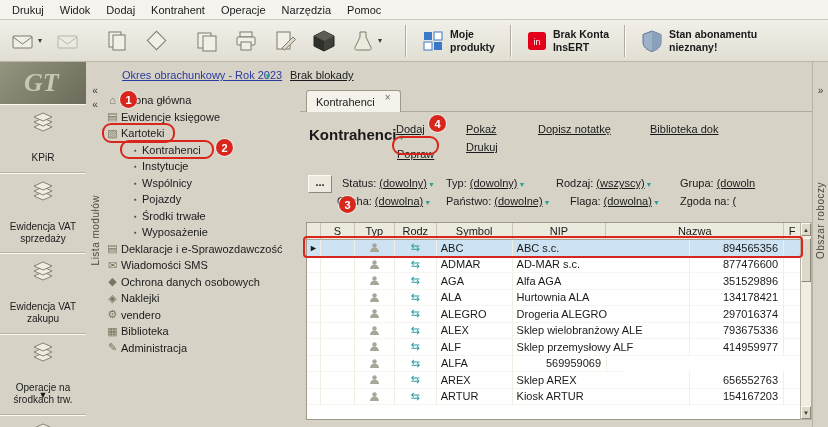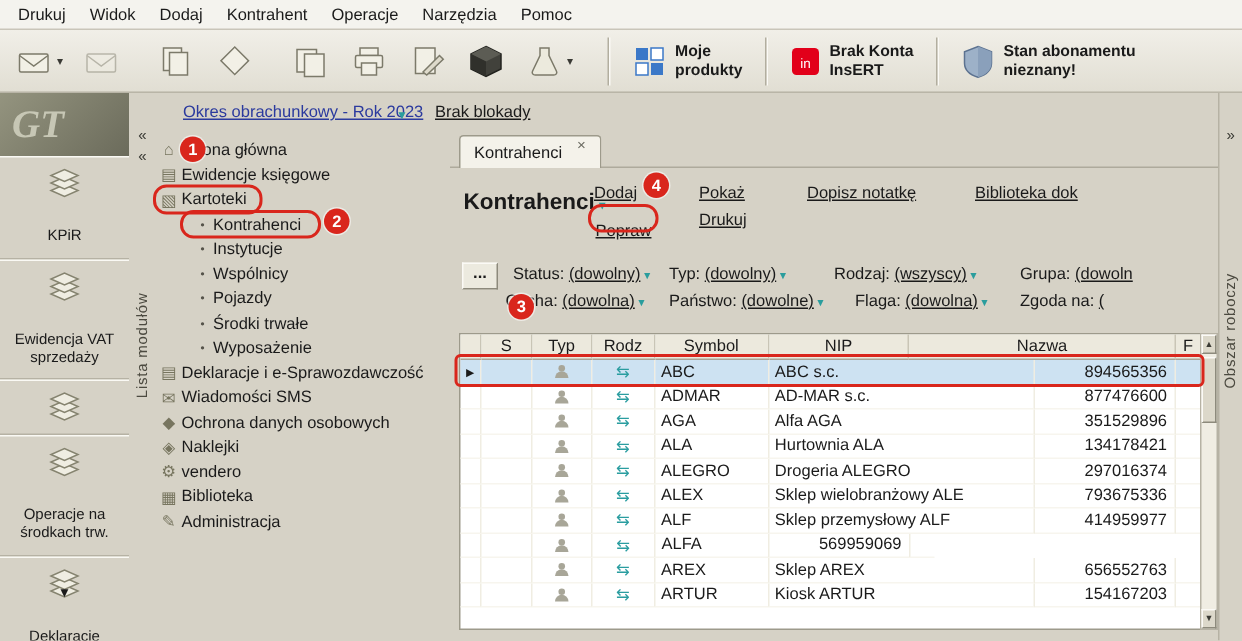--- a/index.html
+++ b/index.html
@@ -16,21 +16,21 @@
   border-bottom:1px solid #b9b5a7;display:flex;align-items:center;padding-left:10px}
 .tico{display:flex;align-items:center;margin-right:13px;cursor:pointer}
 .tico.dis{opacity:.45}
 .tsep{width:2px;height:32px;border-left:1px solid #b2ae9f;border-right:1px solid #fbfaf6;margin:0 10px}
 .tbtn{display:flex;align-items:center;gap:6px;cursor:pointer;padding:2px 5px;white-space:nowrap}
 .tbtn .lbl{font-weight:bold;font-size:10.5px;line-height:1.15}
 .darr{font-size:8px;color:#3a3a34;margin-left:2px}
 
 .gtpanel{left:0;top:62px;width:86px;height:42px;background:linear-gradient(135deg,#94947f,#6b6b5b);
   color:#c7c7b5;font-style:italic;font-weight:bold;font-size:26px;display:flex;align-items:center;
-  padding-left:8px;font-family:"Liberation Serif",serif}
+  padding-left:24px;font-family:"Liberation Serif",serif}
 .modules{left:0;top:104px;width:86px}
 .mod{display:flex;flex-direction:column;align-items:center;text-align:center;
   padding:7px 2px 8px;border-bottom:1px solid #b6b2a4;border-top:1px solid #faf9f4;cursor:pointer}
 .mod .ml{font-size:10px;line-height:1.18;margin-top:20px}
 
 .vstrip-l{left:86px;top:62px;width:18px;height:365px}
 .vstrip-r{left:812px;top:62px;width:16px;height:365px;border-left:1px solid #b6b2a4}
 .vtext{writing-mode:vertical-rl;transform:rotate(180deg);font-size:10px;color:#4c4a40;letter-spacing:.5px}
 .chev{font-size:10px;color:#3a3a34;cursor:pointer;line-height:1;display:block;text-align:center}
 
@@ -216,20 +216,21 @@
     <span class="ml">Ewidencja VAT sprzedaży</span>
   </div>
   <div class="mod">
     <svg width="26" height="20">
         <g fill="#efede2" stroke="#85836f">
           <path d="M4 15l9 4 9-4-9-4z"></path>
           <path d="M4 10l9 4 9-4-9-4z"></path>
           <path d="M4 5l9 4 9-4-9-4z"></path>
         </g>
       </svg>
+    <span class="ml">Ewidencja VAT zakupu</span>
   </div>
   <div class="mod">
     <svg width="26" height="20">
         <g fill="#efede2" stroke="#85836f">
           <path d="M4 15l9 4 9-4-9-4z"></path>
           <path d="M4 10l9 4 9-4-9-4z"></path>
           <path d="M4 5l9 4 9-4-9-4z"></path>
         </g>
       </svg>
     <span class="ml">Operacje na środkach trw.</span>

